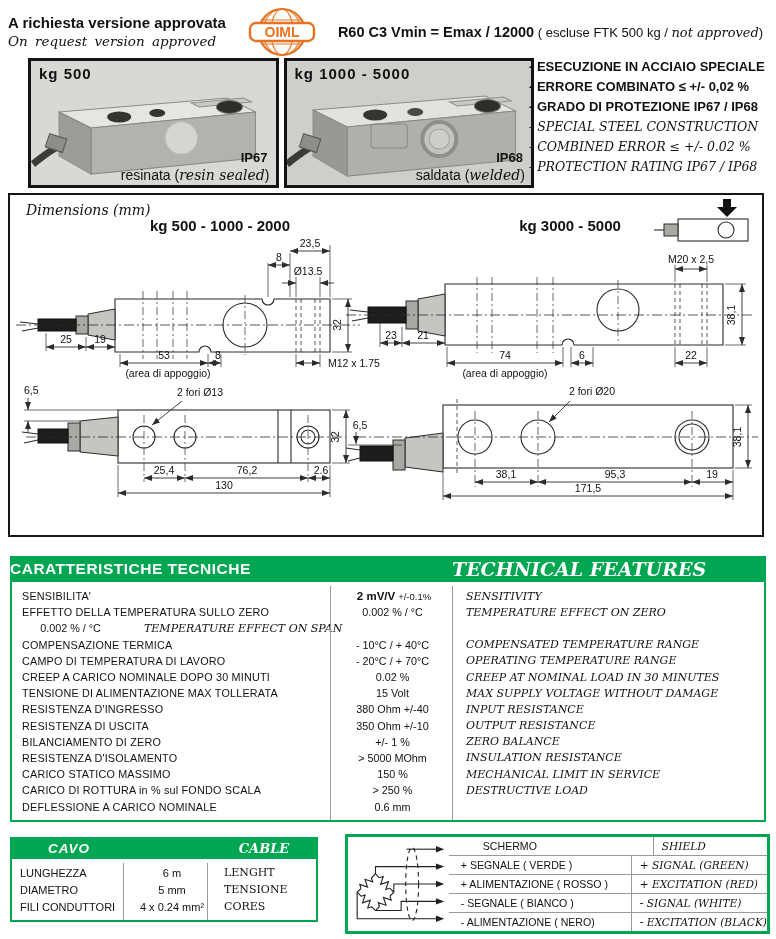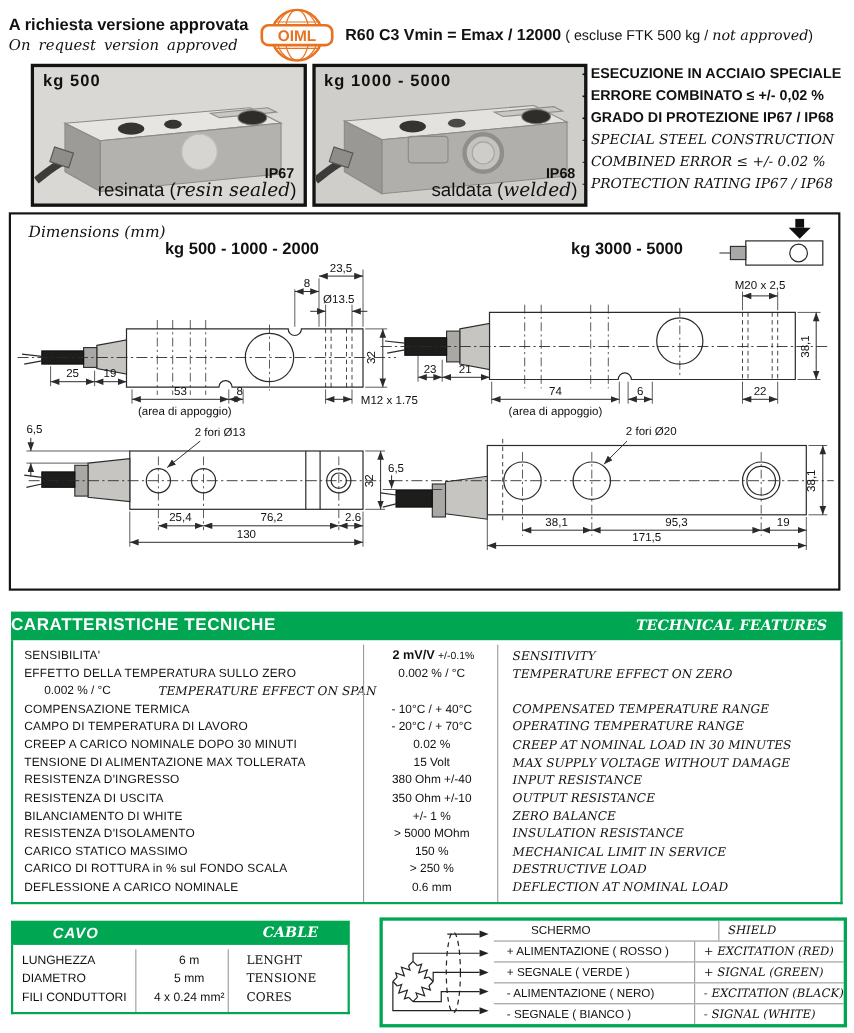--- a/index.html
+++ b/index.html
@@ -1,32 +1,32 @@
 <!DOCTYPE html>
 <html style="--green: #00a652;"><head>
 <meta charset="utf-8">
 <style>
   html,body{margin:0;padding:0;background:#fff;}
   .page{position:relative;width:776px;height:939px;background:#fff;overflow:hidden;
         font-family:"Liberation Sans",sans-serif;color:#111;}
   .abs{position:absolute;}
   .it-serif{font-family:"DejaVu Serif",serif;font-style:italic;}
   
-  .top-header{left:8px;top:6px;right:4px;display:flex;align-items:center;gap:8px;height:52px;}
+  .top-header{left:8px;top:6px;right:4px;display:flex;align-items:center;gap:20px;height:52px;}
   .approved-it{font-weight:bold;font-size:15px;line-height:18px;}
   .approved-en{font-size:13.5px;line-height:18px;word-spacing:3px;}
   .approval-line{font-size:13px;white-space:nowrap;}
   .approval-bold{font-weight:bold;font-size:14.5px;}
   
   .photos{left:28px;top:58px;width:506px;height:130px;display:flex;gap:5px;}
   .photo{flex:1;border:3px solid #131313;position:relative;overflow:hidden;background:#d7d6d2;}
   .photo svg{display:block;width:100%;height:100%;}
   .cap-label{position:absolute;left:8px;top:4px;font-weight:bold;font-size:15px;letter-spacing:1px;}
   .ip-label{position:absolute;right:8px;bottom:20px;font-weight:bold;font-size:13px;}
-  .photo-caption{position:absolute;right:6px;bottom:2px;font-size:17px;}
+  .photo-caption{position:absolute;right:6px;bottom:2px;font-size:14px;}
   
   .features{left:529px;top:57px;width:243px;}
   .features ul{list-style:none;margin:0;padding:0;}
   .features-it li{font-weight:bold;font-size:13px;line-height:20px;white-space:nowrap;}
   .features-en{margin-top:9px;}
   .features-en li{font-family:"DejaVu Serif",serif;font-style:italic;font-size:12.5px;line-height:20px;white-space:nowrap;}
   
   .dims{left:8px;top:193px;width:756px;height:344px;border:2px solid #161616;box-sizing:border-box;}
   .dims svg{display:block;width:100%;height:100%;}
   .ln{fill:none;stroke:#2b2b2b;stroke-width:1.1;}
@@ -39,22 +39,22 @@
   .metal2{fill:#a9a8a4;stroke:#2b2b2b;stroke-width:1;}
   .dark{fill:#1d1d1b;stroke:#111;}
   text.dim{font-size:10.5px;fill:#111;font-family:"Liberation Sans",sans-serif;}
   text.big{font-size:15px;font-weight:bold;fill:#111;font-family:"Liberation Sans",sans-serif;}
   text.ser{font-family:"DejaVu Serif",serif;font-style:italic;font-size:14px;fill:#111;}
   
   .tech{left:10px;top:556px;width:756px;box-sizing:border-box;}
   .gbar{background:var(--green);color:#fff;display:flex;align-items:center;}
   .tech .gbar{height:26px;}
   .tech .bar-it{width:330px;text-align:left;font-weight:bold;font-size:15.5px;letter-spacing:.5px;}
-  .tech .bar-en{margin-left:112px;width:300px;text-align:right;font-family:"DejaVu Serif",serif;
-                font-style:italic;font-weight:bold;font-size:13px;}
+  .tech .bar-en{margin-left:112px;width:300px;text-align:left;font-family:"DejaVu Serif",serif;
+                font-style:italic;font-weight:bold;font-size:19px;}
   .tbody{border:2px solid var(--green);border-top:none;position:relative;padding:6px 0 5px 0;box-sizing:border-box;}
   .vsep{position:absolute;top:4px;bottom:4px;width:1px;background:#9a9a9a;}
   .trow{display:flex;align-items:center;height:16.2px;}
   .c-it{width:312px;padding-left:10px;font-size:10.8px;letter-spacing:.2px;white-space:nowrap;}
   .c-v{width:120px;text-align:center;font-size:10.8px;white-space:nowrap;}
   .c-v b{font-size:11.5px;}
   .v2{font-size:9.5px;margin-left:3px;}
   .c-en{flex:1;padding-left:12px;font-family:"DejaVu Serif",serif;font-style:italic;font-size:11px;white-space:nowrap;}
   
   .cablebox{left:10px;top:837px;width:308px;box-sizing:border-box;}
@@ -412,21 +412,21 @@
         <span class="c-it">RESISTENZA D'INGRESSO</span>
         <span class="c-v"><b></b><span>380 Ohm +/-40</span><span class="v2"></span></span>
         <span class="c-en">INPUT RESISTANCE</span>
       </div>
         <div class="trow">
         <span class="c-it">RESISTENZA DI USCITA</span>
         <span class="c-v"><b></b><span>350 Ohm +/-10</span><span class="v2"></span></span>
         <span class="c-en">OUTPUT RESISTANCE</span>
       </div>
         <div class="trow">
-        <span class="c-it">BILANCIAMENTO DI WHITE</span>
+        <span class="c-it">BILANCIAMENTO DI ZERO</span>
         <span class="c-v"><b></b><span>+/- 1 %</span><span class="v2"></span></span>
         <span class="c-en">ZERO BALANCE</span>
       </div>
         <div class="trow">
         <span class="c-it">RESISTENZA D'ISOLAMENTO</span>
         <span class="c-v"><b></b><span>&gt; 5000 MOhm</span><span class="v2"></span></span>
         <span class="c-en">INSULATION RESISTANCE</span>
       </div>
         <div class="trow">
         <span class="c-it">CARICO STATICO MASSIMO</span>
@@ -434,21 +434,20 @@
         <span class="c-en">MECHANICAL LIMIT IN SERVICE</span>
       </div>
         <div class="trow">
         <span class="c-it">CARICO DI ROTTURA in % sul FONDO SCALA</span>
         <span class="c-v"><b></b><span>&gt; 250 %</span><span class="v2"></span></span>
         <span class="c-en">DESTRUCTIVE LOAD</span>
       </div>
         <div class="trow">
         <span class="c-it">DEFLESSIONE A CARICO NOMINALE</span>
         <span class="c-v"><b></b><span>0.6 mm</span><span class="v2"></span></span>
-        <span class="c-en">DEFLECTION AT NOMINAL LOAD</span>
       </div>
       </div>
     <div class="vsep" style="left:320px;top:30px;bottom:2px;"></div>
     <div class="vsep" style="left:442px;top:30px;bottom:2px;"></div>
   </div>
 
   <div class="abs cablebox">
     <div class="gbar">
       <span class="bar-it">CAVO</span>
       <span class="bar-en">CABLE</span>
@@ -515,31 +514,31 @@
         </g>
       </svg>
     </div>
     <div class="wtable">
 
     <div class="wrow">
         <span class="w-it">SCHERMO</span>
         <span class="w-en">SHIELD</span>
       </div>
         <div class="wrow">
+        <span class="w-it">+ SEGNALE ( VERDE )</span>
+        <span class="w-en">+ SIGNAL  (GREEN)</span>
+      </div>
+        <div class="wrow">
         <span class="w-it">+ ALIMENTAZIONE ( ROSSO )</span>
         <span class="w-en">+ EXCITATION  (RED)</span>
       </div>
         <div class="wrow">
-        <span class="w-it">+ SEGNALE ( VERDE )</span>
-        <span class="w-en">+ SIGNAL  (GREEN)</span>
+        <span class="w-it">- SEGNALE ( BIANCO )</span>
+        <span class="w-en">- SIGNAL  (WHITE)</span>
       </div>
         <div class="wrow">
         <span class="w-it">- ALIMENTAZIONE ( NERO)</span>
         <span class="w-en">- EXCITATION  (BLACK)</span>
       </div>
-        <div class="wrow">
-        <span class="w-it">- SEGNALE ( BIANCO )</span>
-        <span class="w-en">- SIGNAL  (WHITE)</span>
-      </div>
       </div>
   </div>
 
 </div>
 
 </body></html>

